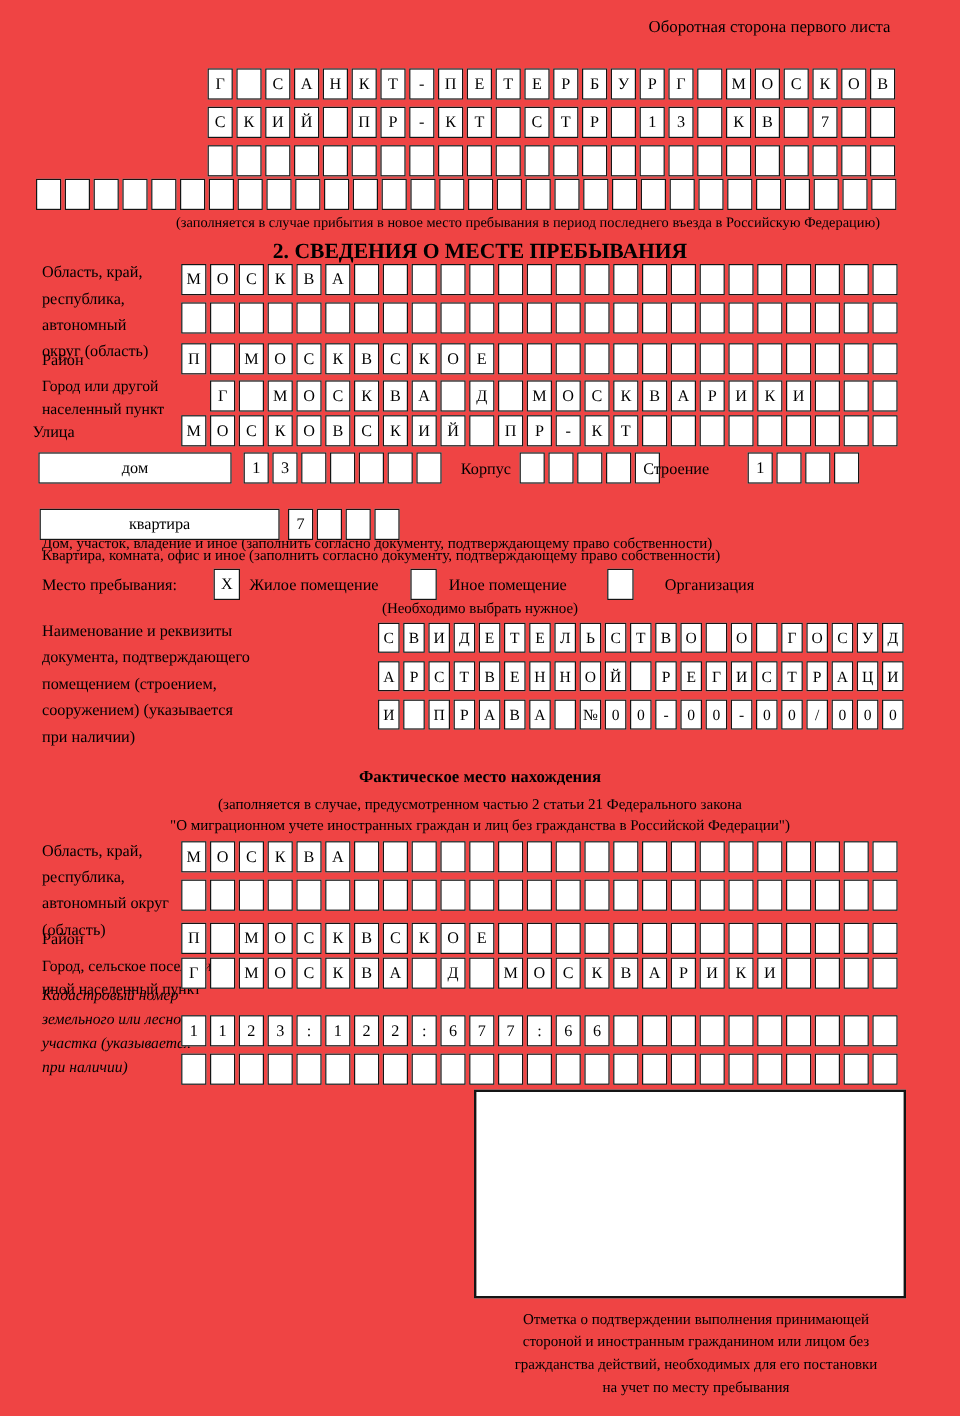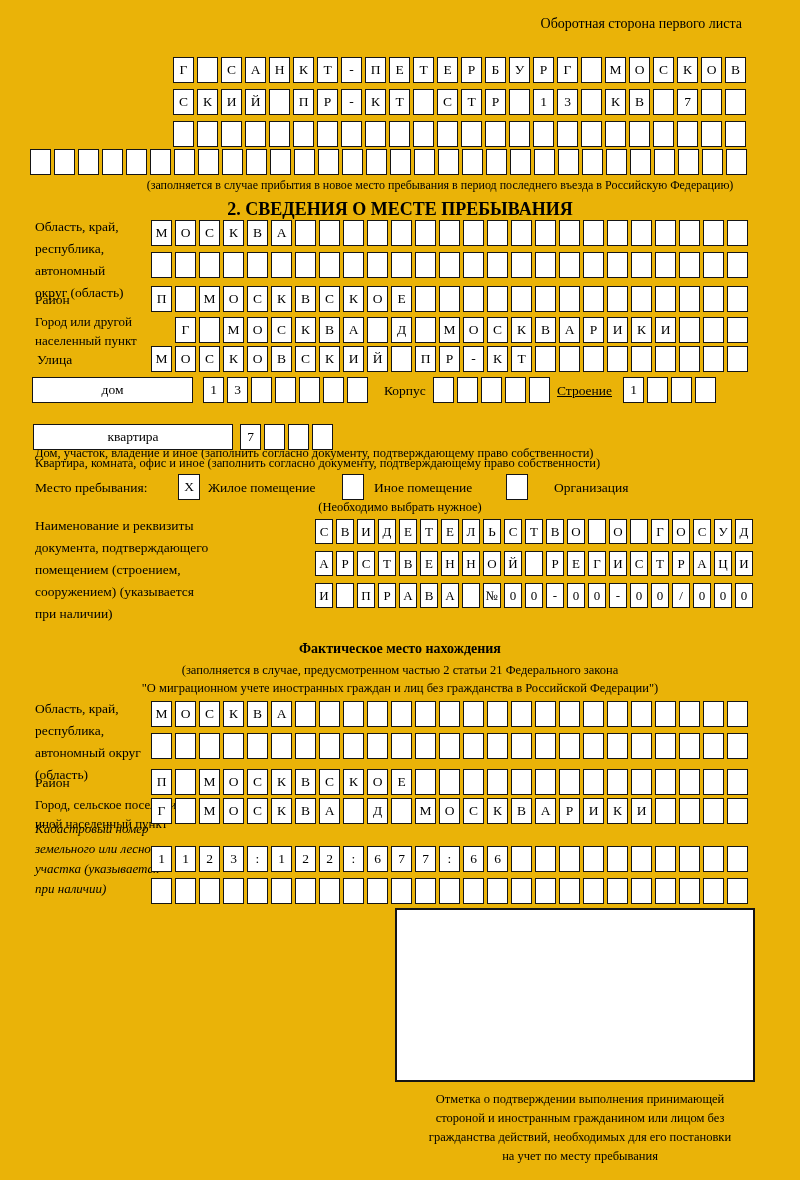--- a/index.html
+++ b/index.html
@@ -1,17 +1,17 @@
 <!DOCTYPE html>
 <html><head>
 <meta charset="utf-8">
 <style>
   html,body{margin:0;padding:0;background:#fff;}
   #page{
-    position:relative;width:800px;height:1180px;background:#eab308;color:#000;
+    position:relative;width:800px;height:1180px;background:#ef4444;color:#000;
     font-family:"Liberation Serif","DejaVu Serif",serif;overflow:hidden;
   }
   .abs{position:absolute;}
   .hdr{font-size:14px;}
   .lbl{font-size:13.5px;line-height:22px;}
   .lbl-sm{font-size:13px;line-height:19px;}
   .cap{font-size:12px;}
   .cap2{font-size:12.5px;}
   .title{font-size:18px;font-weight:bold;text-align:center;width:100%;}
   .center{text-align:center;width:100%;}
@@ -268,21 +268,21 @@
       <div class="cell">А</div>
       <div class="cell">Р</div>
       <div class="cell">И</div>
       <div class="cell">К</div>
       <div class="cell">И</div>
       <div class="cell"></div>
       <div class="cell"></div>
       <div class="cell"></div>
     </div>
 
-  <div class="abs lbl" style="left:37px;top:349px;">Улица</div>
+  <div class="abs lbl" style="left:27px;top:349px;">Улица</div>
   <div class="abs cellrow" style="left:151px;top:346px;">
       <div class="cell">М</div>
       <div class="cell">О</div>
       <div class="cell">С</div>
       <div class="cell">К</div>
       <div class="cell">О</div>
       <div class="cell">В</div>
       <div class="cell">С</div>
       <div class="cell">К</div>
       <div class="cell">И</div>
@@ -315,21 +315,21 @@
       <div class="cell"></div>
     </div>
   <div class="abs lbl" style="left:384px;top:380px;">Корпус</div>
   <div class="abs cellrow" style="left:433px;top:377px;">
       <div class="cell"></div>
       <div class="cell"></div>
       <div class="cell"></div>
       <div class="cell"></div>
       <div class="cell"></div>
     </div>
-  <div class="abs lbl" style="left:557px;top:380px;text-decoration:underline;">Строение</div>
+  <div class="abs lbl" style="left:536px;top:380px;">Строение</div>
   <div class="abs cellrow" style="left:623px;top:377px;">
       <div class="cell">1</div>
       <div class="cell"></div>
       <div class="cell"></div>
       <div class="cell"></div>
     </div>
   <div class="abs cap2" style="left:35px;top:408px;margin-top:38px;">Дом, участок, владение и иное (заполнить согласно документу, подтверждающему право собственности)</div>
 
   <div class="abs bigbox" style="left:33px;top:424px;width:200px;">квартира</div>
   <div class="abs cellrow" style="left:240px;top:424px;">

